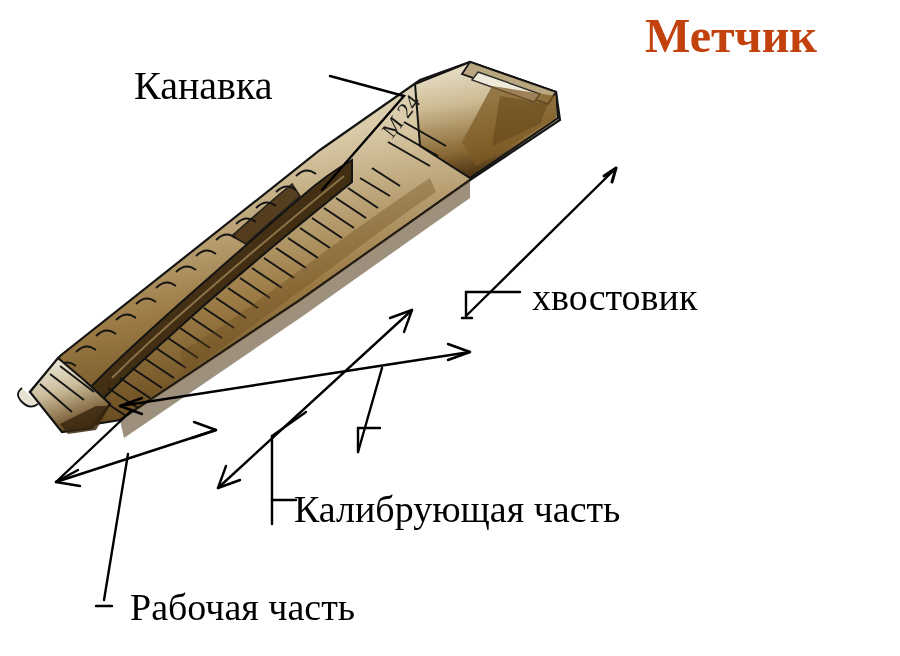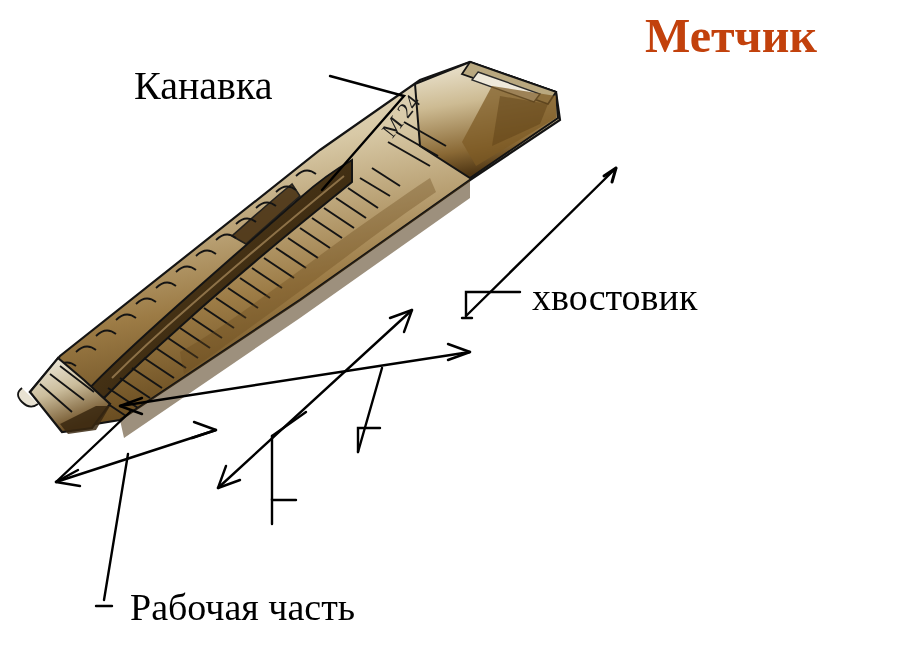--- a/index.html
+++ b/index.html
@@ -216,18 +216,19 @@
     </g>
   </svg>
 
   <div class="label" id="title-label" style="left:645px; top:12px;">Метчик</div>
 
   <div class="label" id="label-kanavka" style="left:134px; top:38px;margin-top:28px;">Канавка</div>
 
   <div class="label" id="label-hvostovik" style="left:532px; top:278px;">хвостовик</div>
 
 
+  <div class="label" id="label-kalibr" style="left:294px; top:490px;">Калибрующая часть</div>
 
   <div class="label" id="label-zabornaya" style="left:130px; top:588px;">Рабочая часть</div>
 
   <div class="label" id="label-marking" style="left:378px; top:128px;">М 24</div>
 
 </div>
 
 </body></html>

